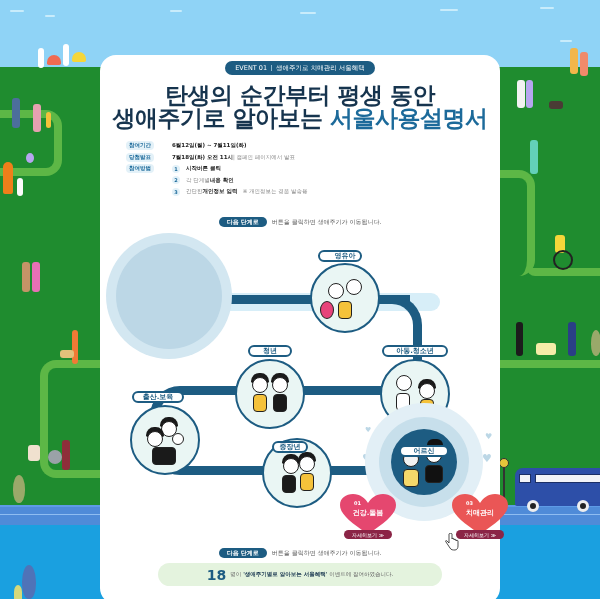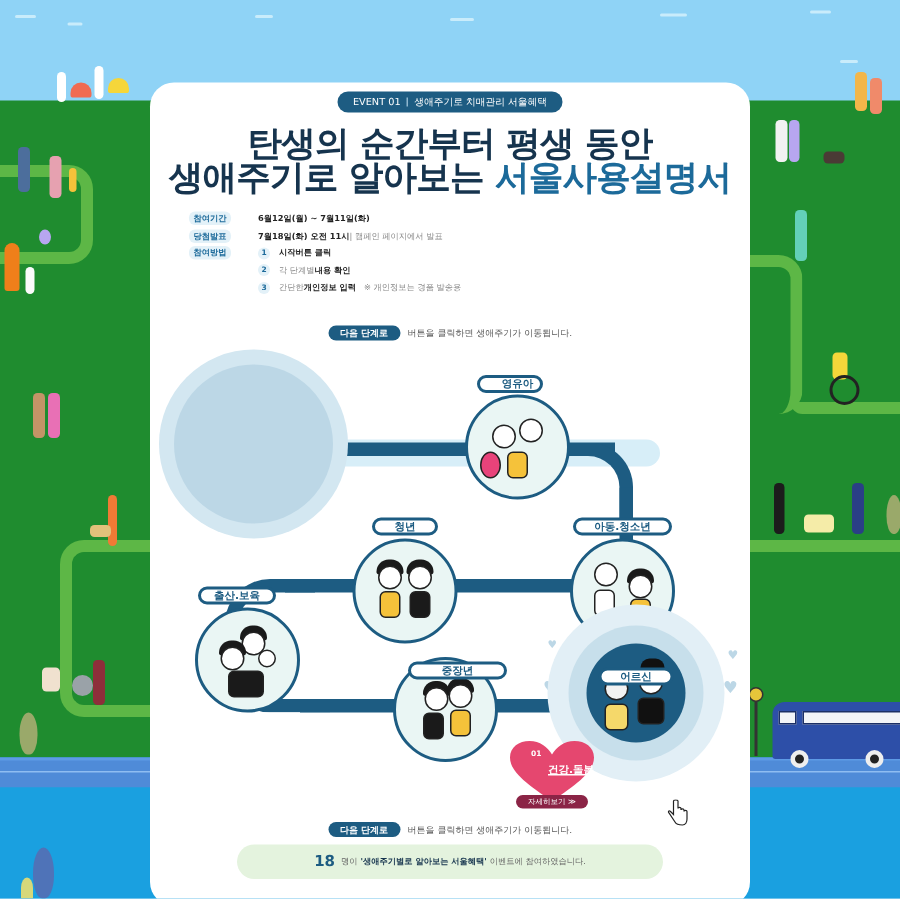--- a/index.html
+++ b/index.html
@@ -67,27 +67,27 @@
 
   .elder-ring1 { position: absolute; left: 265px; top: 348px; width: 118px; height: 118px; border-radius: 50%; background: #e2eff6; }
   .elder-ring2 { position: absolute; left: 279px; top: 362px; width: 90px; height: 90px; border-radius: 50%; background: #c7dfeb; }
   .elder-core { position: absolute; left: 291px; top: 374px; width: 66px; height: 66px; border-radius: 50%; background: #1d5c82; }
 
   .heart-deco { position: absolute; color: #bcd7e6; font-size: 11px; line-height: 1; }
 
   .heart-card { position: absolute; top: 439px; width: 56px; height: 46px; }
   .heart-shape { position: absolute; left: 0; top: 0; width: 56px; height: 40px; }
   .heart-num { position: absolute; left: 14px; top: 6px; color: #fff; font-size: 5px; font-weight: bold; }
-  .heart-text { position: absolute; left: 0; top: 14px; width: 56px; text-align: right; color: #fff; font-size: 7px; font-weight: bold; text-decoration: underline; }
+  .heart-text { position: absolute; left: 0; top: 14px; width: 56px; text-align: center; color: #fff; font-size: 7px; font-weight: bold; }
   .detail-btn { position: absolute; top: 36px; left: 4px; width: 48px; height: 9px; background: #8b2446; border-radius: 5px; color: #fff; font-size: 5px; display: flex; align-items: center; justify-content: center; }
 
   .cursor-hand { position: absolute; left: 345px; top: 478px; width: 14px; height: 18px; }
 
   .participation { position: absolute; left: 58px; top: 508px; width: 284px; height: 23px; background: #e4f3de; border-radius: 12px; display: flex; align-items: center; justify-content: center; gap: 2px; font-size: 5.5px; color: #666; }
-  .participation .count { color: #1d5c82; font-weight: bold; font-size: 10px; margin-right: 2px; }
+  .participation .count { color: #1d5c82; font-weight: bold; font-size: 14px; margin-right: 2px; }
   .participation .event-name { color: #16344e; font-weight: bold; }
 </style>
 </head>
 <body>
 
 <div class="sky"></div>
 <div class="cloud-dash" style="left:10px;top:10px;width:14px;"></div>
 <div class="cloud-dash" style="left:45px;top:15px;width:10px;"></div>
 <div class="cloud-dash" style="left:170px;top:10px;width:12px;"></div>
 <div class="cloud-dash" style="left:300px;top:12px;width:16px;"></div>
@@ -249,21 +249,21 @@
   <div class="stage-label" style="left:32px;top:336px;width:52px;">출산.보육</div>
 
   <div class="stage" style="left:162px;top:383px;">
     <div class="kid-hair" style="left:18px;top:14px;"></div>
     <div class="kid-head" style="left:19px;top:18px;"></div>
     <div class="kid-hair" style="left:34px;top:12px;"></div>
     <div class="kid-head" style="left:35px;top:16px;"></div>
     <div class="kid-body" style="left:18px;top:35px;background:#1a1a1a;"></div>
     <div class="kid-body" style="left:36px;top:33px;background:#f5c23a;"></div>
   </div>
-  <div class="stage-label" style="left:172px;top:386px;width:66px;">중장년</div>
+  <div class="stage-label" style="left:172px;top:386px;width:36px;">중장년</div>
 
   <div class="heart-deco" style="left:262px;top:398px;">♥</div>
   <div class="heart-deco" style="left:382px;top:398px;">♥</div>
   <div class="heart-deco" style="left:284px;top:414px;font-size:8px;">♥</div>
   <div class="heart-deco" style="left:368px;top:412px;font-size:7px;">♥</div>
   <div class="heart-deco" style="left:265px;top:372px;font-size:7px;">♥</div>
   <div class="heart-deco" style="left:385px;top:378px;font-size:8px;">♥</div>
 
   <div class="elder-ring1"></div>
   <div class="elder-ring2"></div>
@@ -277,20 +277,28 @@
   <div class="stage-label" style="left:299px;top:390px;width:50px;">어르신</div>
 
   <div class="heart-card" style="left:240px;">
     <svg class="heart-shape" viewBox="0 0 56 40">
         <path d="M28 40 C10 28 0 20 0 11 C0 4 6 0 13 0 C20 0 25 4 28 9 C31 4 36 0 43 0 C50 0 56 4 56 11 C56 20 46 28 28 40 Z" fill="#e5476f"></path>
       </svg>
     <span class="heart-num">01</span>
     <span class="heart-text">건강.돌봄</span>
     <span class="detail-btn">자세히보기 ≫</span>
   </div>
+  <div class="heart-card" style="left:352px;">
+    <svg class="heart-shape" viewBox="0 0 56 40">
+        <path d="M28 40 C10 28 0 20 0 11 C0 4 6 0 13 0 C20 0 25 4 28 9 C31 4 36 0 43 0 C50 0 56 4 56 11 C56 20 46 28 28 40 Z" fill="#ea5656"></path>
+      </svg>
+    <span class="heart-num">03</span>
+    <span class="heart-text">치매관리</span>
+    <span class="detail-btn">자세히보기 ≫</span>
+  </div>
 
   <svg class="cursor-hand" viewBox="0 0 14 18">
     <path d="M4 1 L4 10 L2 8 C1 7 0 8 1 9 L5 15 C6 17 8 17 10 17 C12 17 13 15 13 13 L13 8 C13 7 11 7 11 8 L11 7 C11 6 9 6 9 7 L9 6 C9 5 7 5 7 6 L7 1 C7 0 4 0 4 1 Z" fill="#fff" stroke="#222" stroke-width="0.8"></path>
   </svg>
 
   <div class="hint hint-bottom">
     <span class="next-pill">다음 단계로</span>
     <span>버튼을 클릭하면 생애주기가 이동됩니다.</span>
   </div>
 

